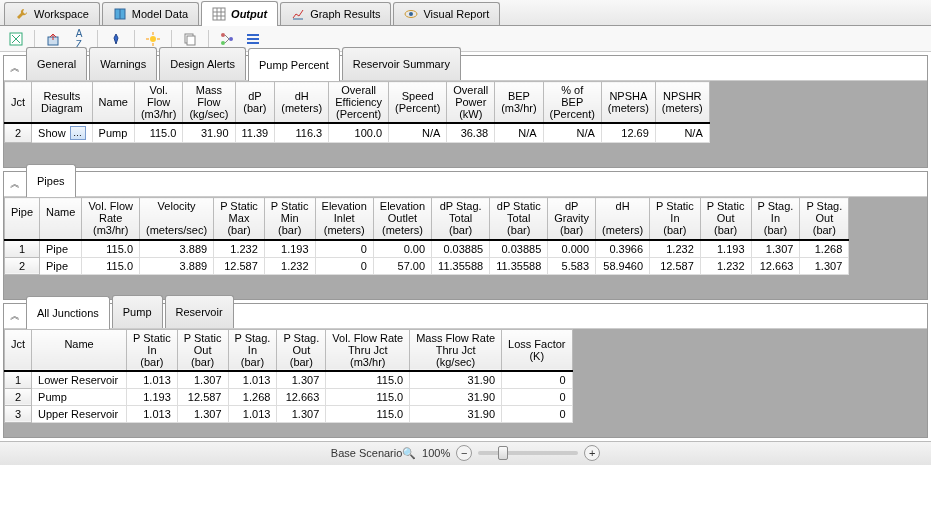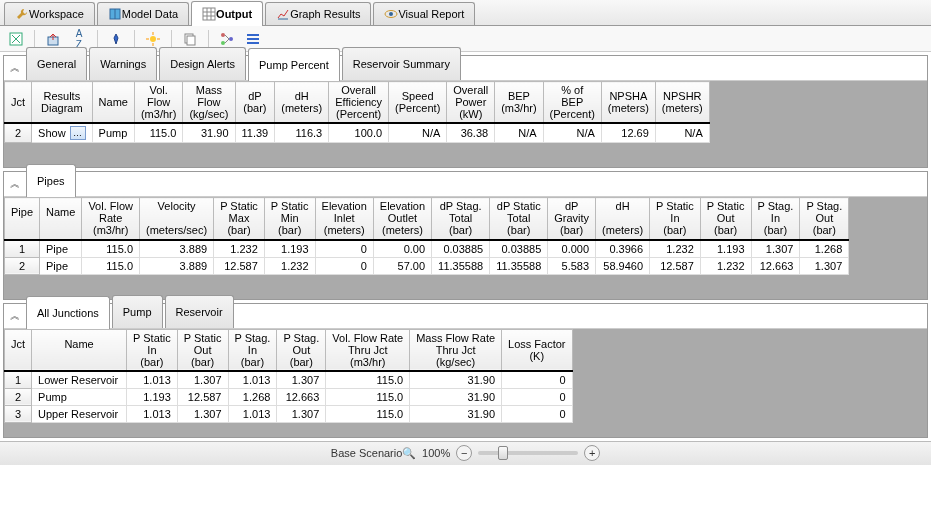--- a/index.html
+++ b/index.html
@@ -1,19 +1,19 @@
 <!DOCTYPE html>
 <html><head>
 <meta charset="utf-8">
 <style>
 * { box-sizing: border-box; margin: 0; padding: 0; }
 body { font-family: "Segoe UI", Tahoma, sans-serif; font-size: 11px; background: #fff; color: #000; width: 931px; }
 .main-tabs { display: flex; background: linear-gradient(#f8f8f8, #e8e8e8); border-bottom: 1px solid #999; height: 26px; align-items: flex-end; padding-left: 4px; }
-.main-tab { display: flex; align-items: center; padding: 4px 10px; border: 1px solid #999; border-bottom: none; background: linear-gradient(#f0f0f0, #e0e0e0); margin-right: 2px; border-radius: 3px 3px 0 0; cursor: pointer; height: 23px; }
-.main-tab.active { background: #fff; font-weight: bold; height: 25px; margin-bottom: -1px; }
+.main-tab { display: flex; align-items: center; gap: 5px; padding: 4px 10px; border: 1px solid #999; border-bottom: none; background: linear-gradient(#f0f0f0, #e0e0e0); margin-right: 2px; border-radius: 3px 3px 0 0; cursor: pointer; height: 23px; }
+.main-tab.active { background: #fff; font-weight: bold; height: 25px; margin-bottom: -1px; font-style: italic; }
 .tab-icon { width: 14px; height: 14px; display: inline-block; }
 .toolbar { display: flex; gap: 6px; padding: 4px 6px; background: #f8f8f8; border-bottom: 1px solid #ccc; align-items: center; height: 26px; }
 .tb-btn { width: 20px; height: 20px; display: flex; align-items: center; justify-content: center; cursor: pointer; border-radius: 2px; }
 .sep { width: 1px; height: 18px; background: #ccc; margin: 0 2px; }
 .panel { border: 1px solid #999; margin: 3px; background: #fff; }
 .panel-header { display: flex; align-items: center; background: #fff; border-bottom: 1px solid #ccc; }
 .collapse-btn { width: 22px; height: 22px; display: flex; align-items: center; justify-content: center; cursor: pointer; font-size: 10px; color: #555; }
 .sub-tabs { display: flex; align-items: flex-end; height: 24px; }
 .sub-tab { padding: 10px 10px; border: 1px solid #999; border-bottom: none; background: linear-gradient(#f4f4f4, #e4e4e4); margin-right: 2px; border-radius: 3px 3px 0 0; cursor: pointer; font-size: 11px; }
 .sub-tab.active { background: #fff; position: relative; top: 1px; }

